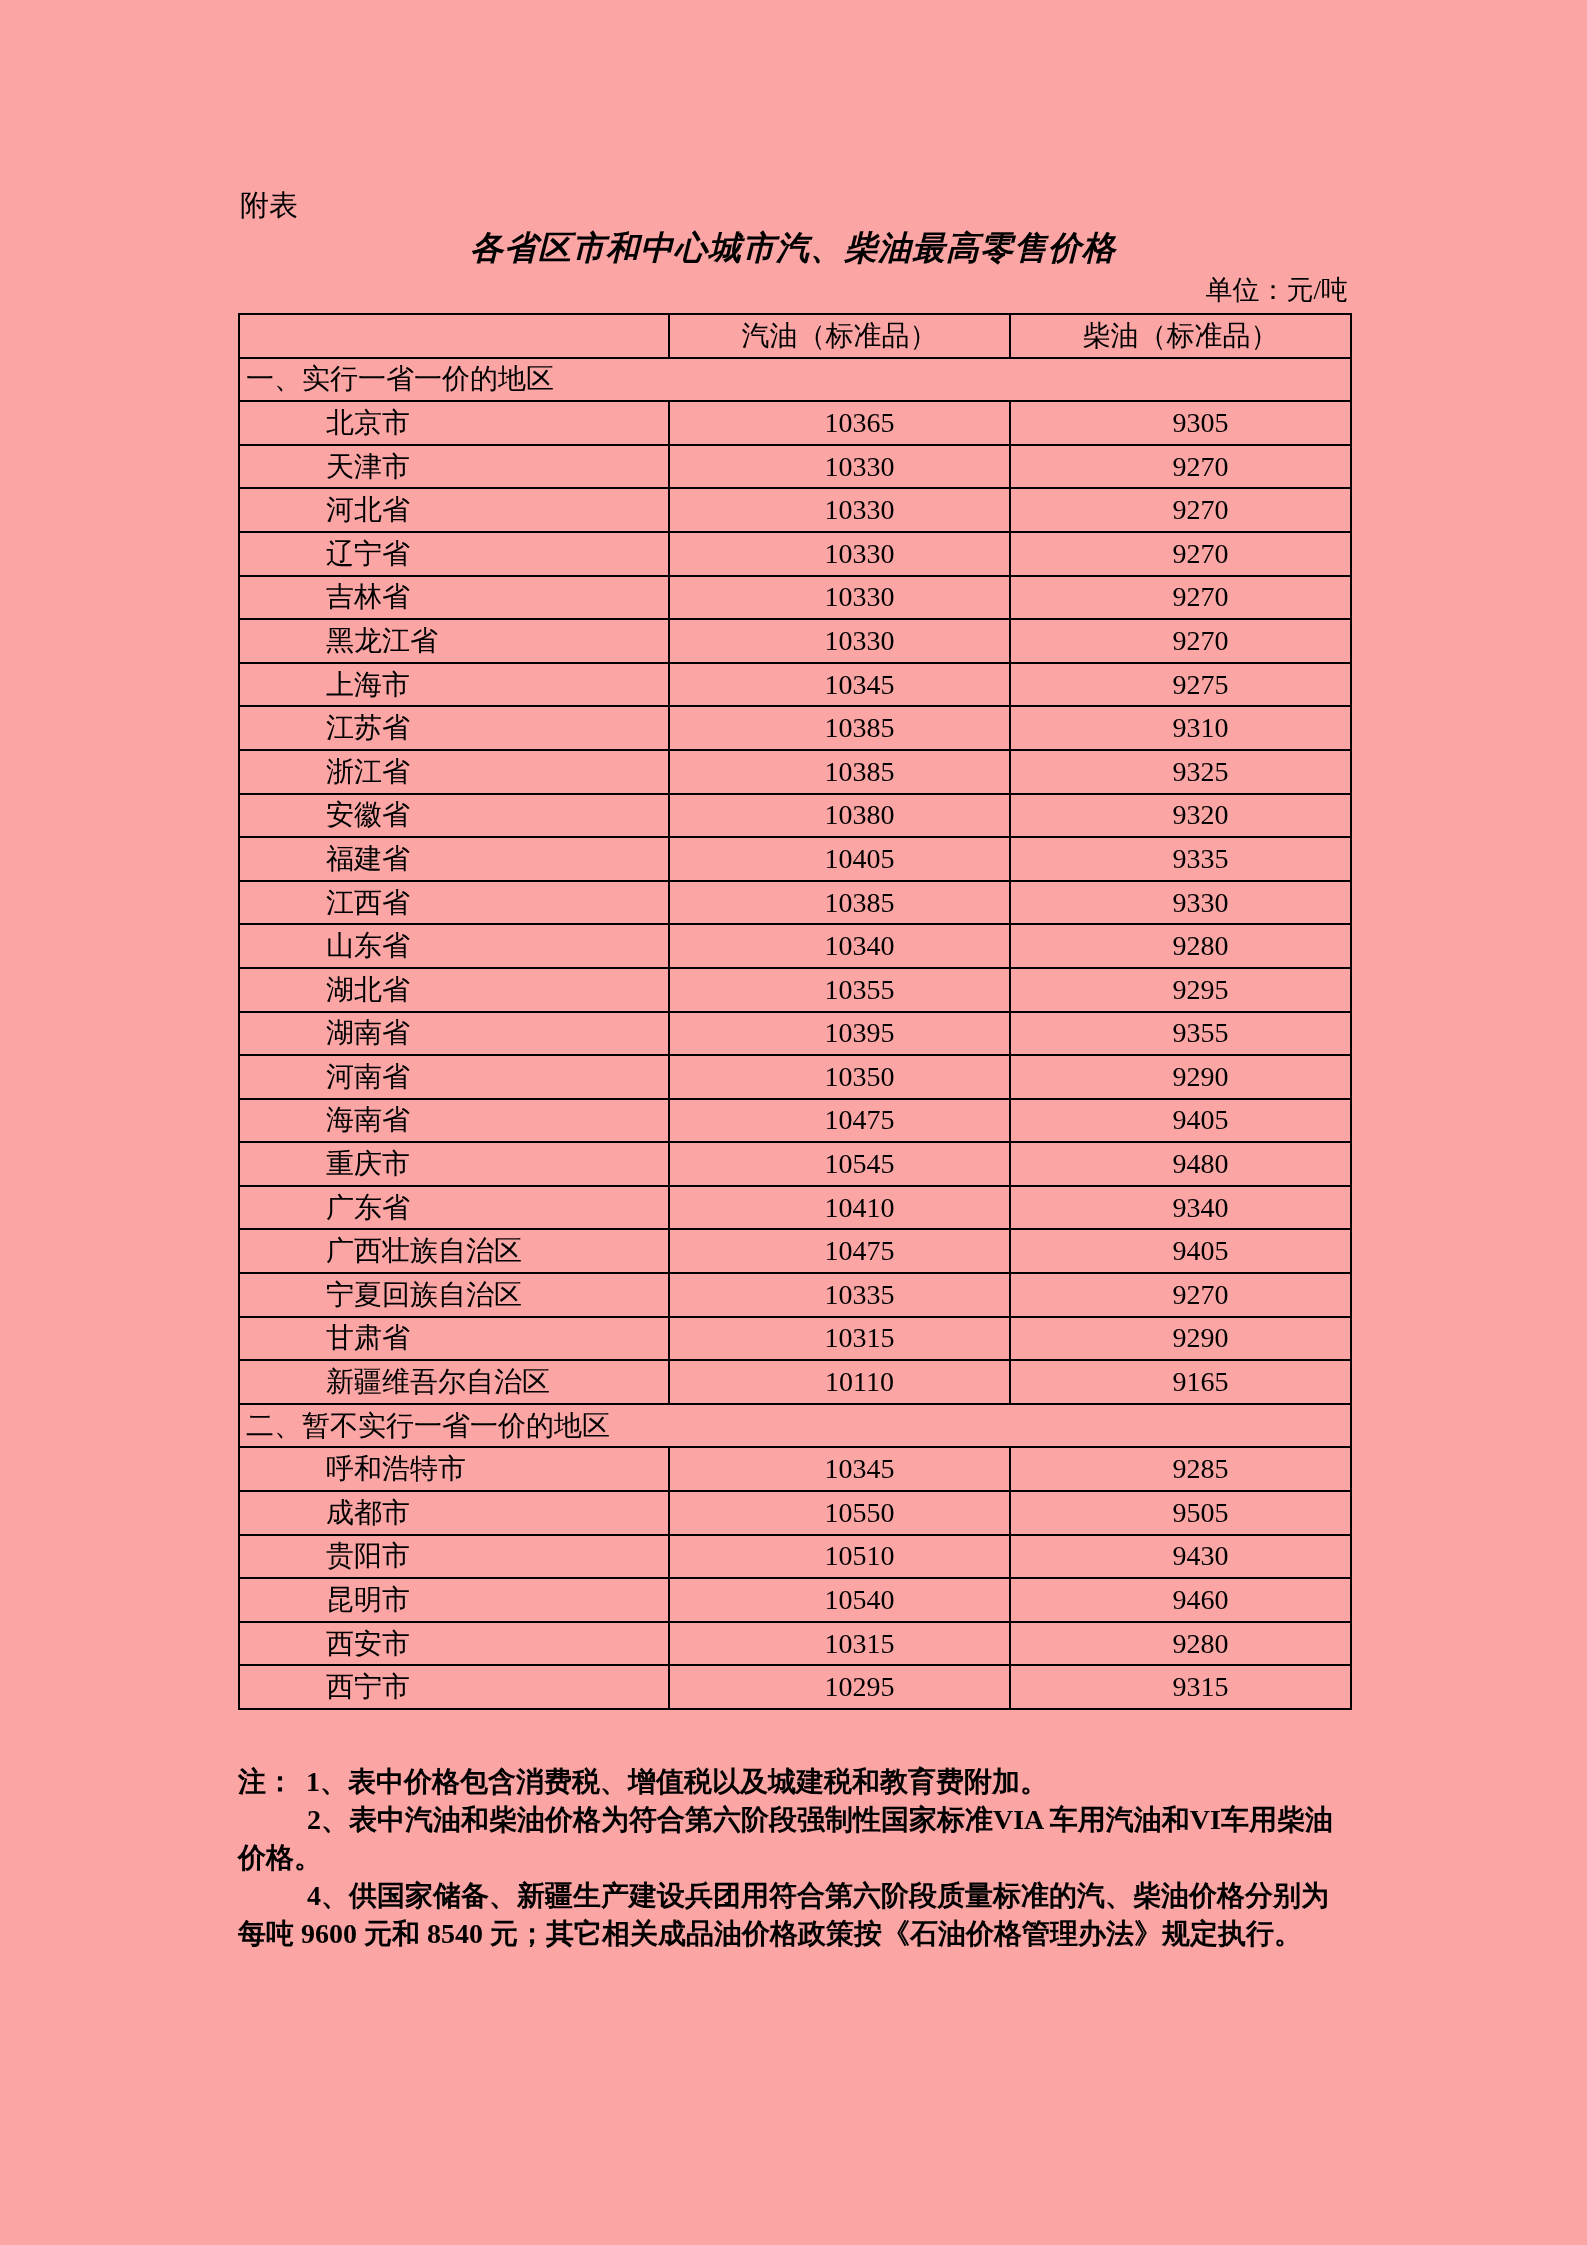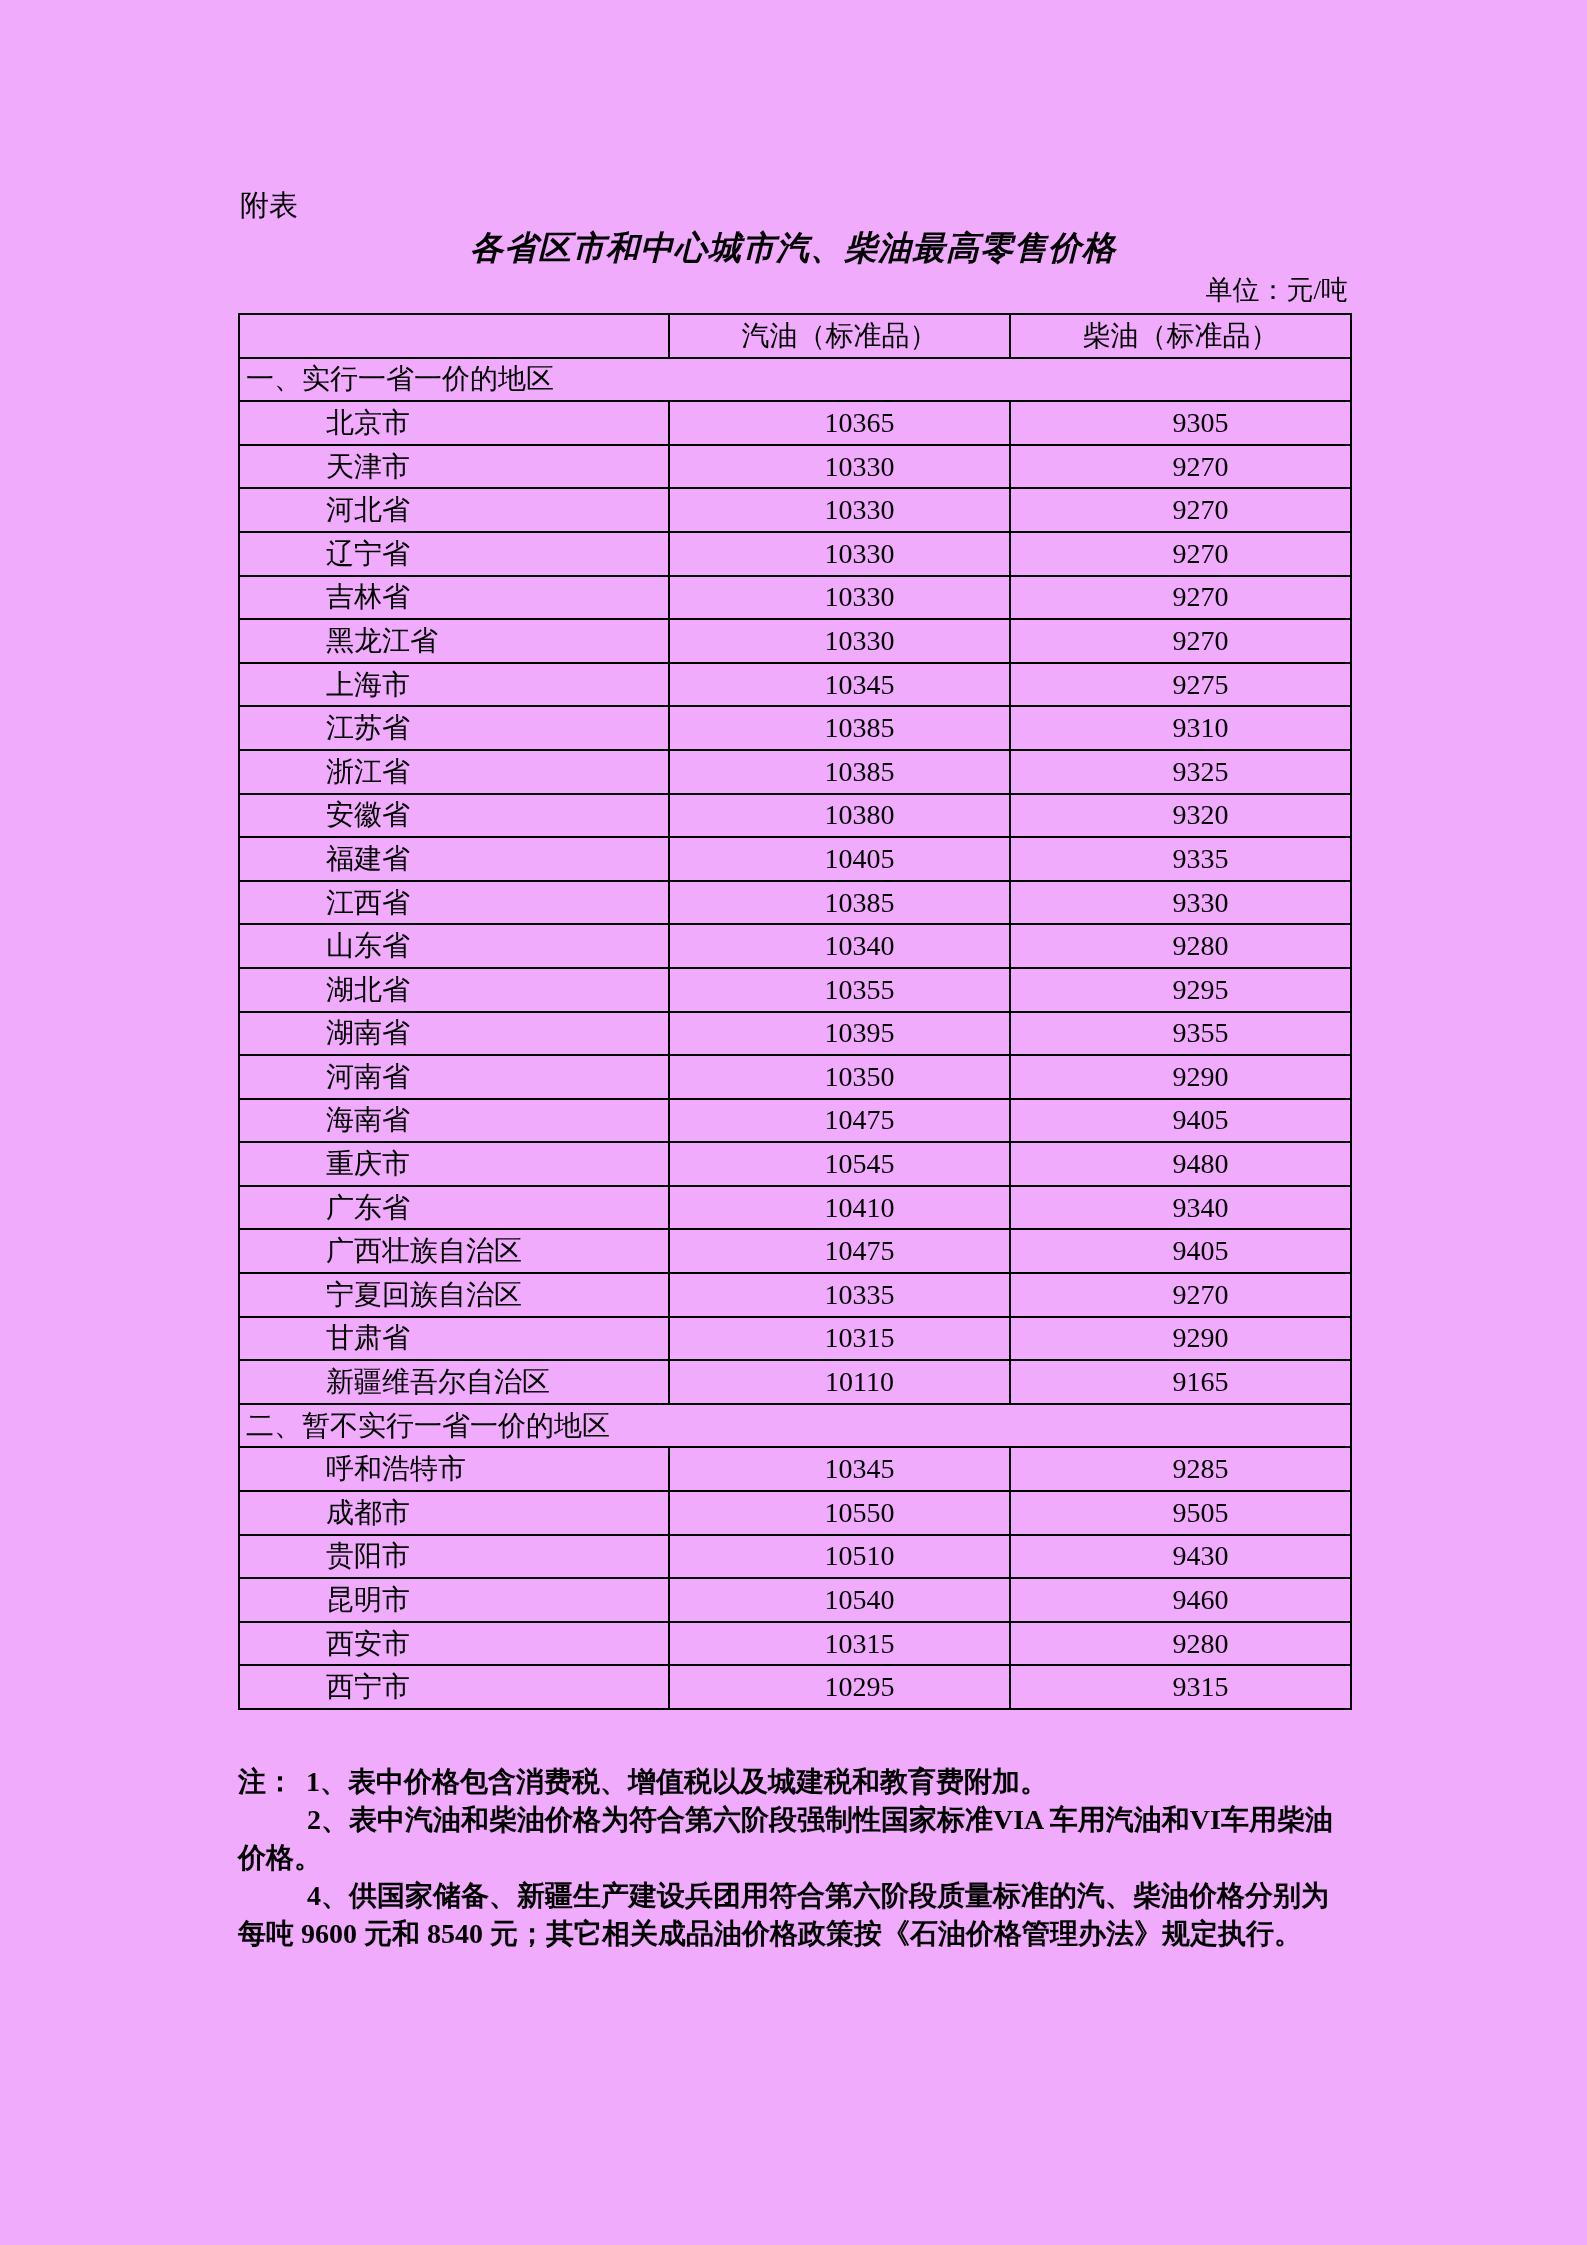--- a/index.html
+++ b/index.html
@@ -1,20 +1,20 @@
 <!DOCTYPE html>
 <html><head>
 <meta charset="utf-8">
 <style>
   html,body{margin:0;padding:0;background:#888;}
   .page{
     position:relative;
     width:1587px;height:2245px;
     margin:0 auto;
-    background:#f0abfc;
+    background:#fca5a5;
     color:#000;
     font-family:"Liberation Serif","DejaVu Serif",serif;
     overflow:hidden;
   }
   .annex{
     position:absolute;left:240px;top:188px;
     font-size:29px;line-height:34px;
   }
   .doc-title{
     position:absolute;left:238px;top:228px;width:1110px;

